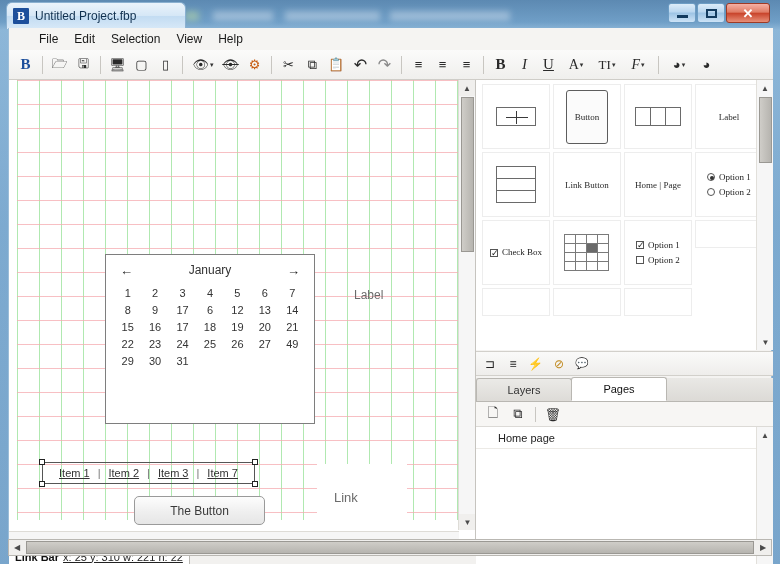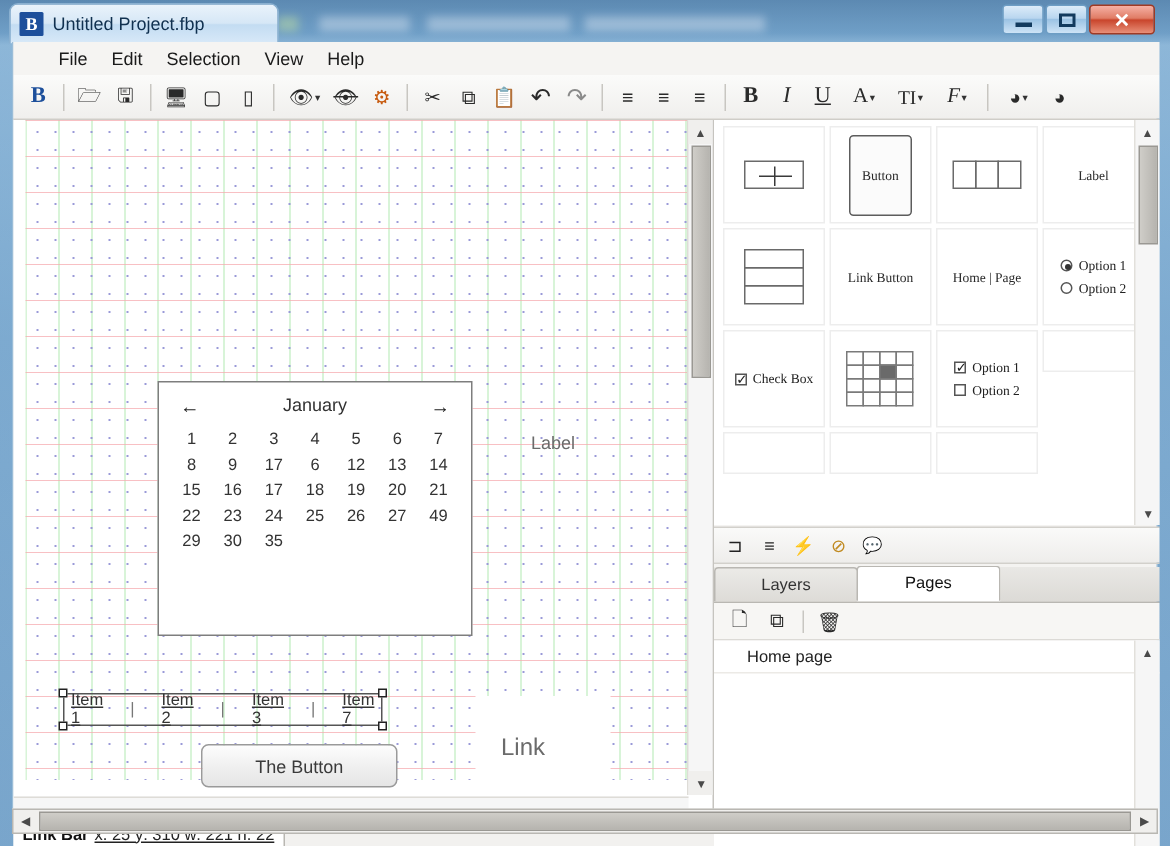--- a/index.html
+++ b/index.html
@@ -134,27 +134,27 @@
     padding: 2px 8px 0 8px;
   }
   .cal-day { font-size: 11px; color: #333; text-align: center; }
 
   .w-label {
     position: absolute; left: 345px; top: 208px;
     font-size: 12px; color: #6b6b6b;
   }
   .w-linktext {
     position: absolute; left: 325px; top: 410px;
-    font-size: 16px; color: #6b6b6b;
+    font-size: 13px; color: #6b6b6b;
   }
 
   .w-linkbar {
     position: absolute; left: 33px; top: 382px; width: 213px; height: 22px;
     border: 1px solid #555; background: transparent;
-    display: flex; align-items: center; justify-content: center; gap: 12px;
+    display: flex; align-items: center; justify-content: center; gap: 2px;
   }
   .lb-item { font-size: 11px; color: #333; text-decoration: underline; padding: 0 6px; }
   .lb-sep { font-size: 11px; color: #777; }
   .handle {
     position: absolute; width: 6px; height: 6px; background: #fff; border: 1px solid #222;
   }
 
   .w-button {
     position: absolute; left: 125px; top: 416px; width: 131px; height: 29px;
     border: 1px solid #9a9a9a; border-radius: 5px;
@@ -437,21 +437,21 @@
           <span class="cal-day">21</span>
           <span class="cal-day">22</span>
           <span class="cal-day">23</span>
           <span class="cal-day">24</span>
           <span class="cal-day">25</span>
           <span class="cal-day">26</span>
           <span class="cal-day">27</span>
           <span class="cal-day">49</span>
           <span class="cal-day">29</span>
           <span class="cal-day">30</span>
-          <span class="cal-day">35</span>
+          <span class="cal-day">31</span>
         </div>
       </div>
 
       <div class="w-label">Label</div>
 
       <div class="w-linktext">Link</div>
 
       <div class="w-linkbar">
         <span class="lb-item">Item 1</span>
         <span class="lb-sep">|</span>

